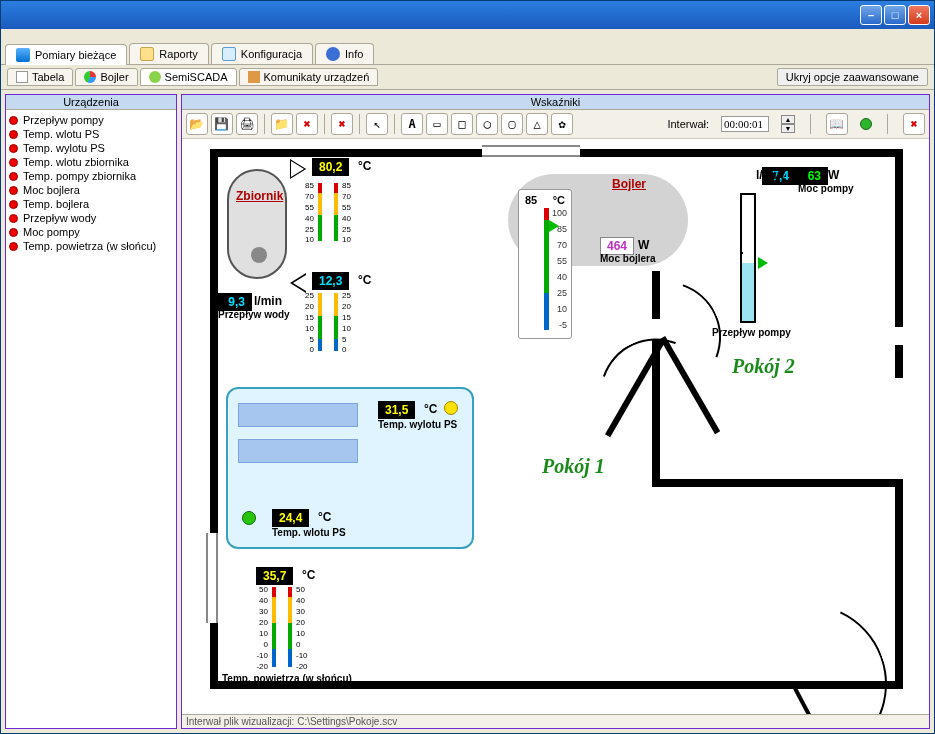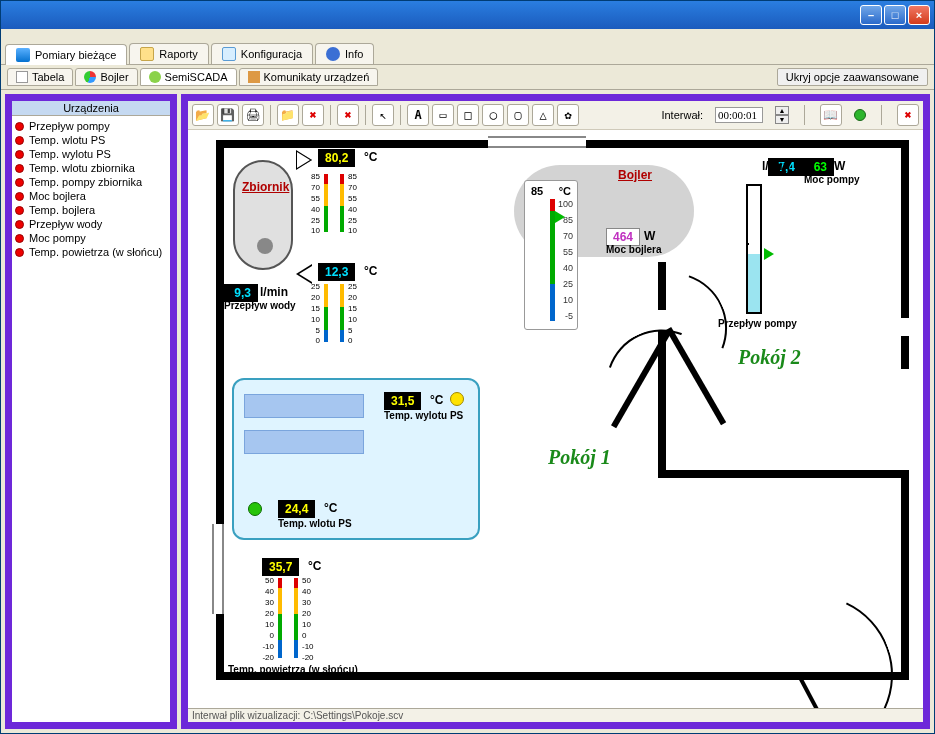--- a/index.html
+++ b/index.html
@@ -85,21 +85,21 @@
   }
   
   .body-row {
     flex:1;
     display:flex;
     padding: 4px;
     gap: 4px;
     overflow:hidden;
   }
   .panel {
-    border: 7px solid #6d28d9;
+    border: 1px solid #6d28d9;
     background:#fff;
     display:flex;
     flex-direction:column;
   }
   .panel-left { width: 172px; }
   .panel-right { flex:1; position:relative; }
   .panel-head {
     background:#c5d9f1;
     border-bottom:1px solid #aca899;
     text-align:center;
@@ -355,20 +355,21 @@
             <span>Moc pompy</span>
           </div>
         <div class="device-item">
             <span class="dot-red"></span>
             <span>Temp. powietrza (w słońcu)</span>
           </div>
       </div>
     </div>
 
     <div class="panel panel-right">
+      <div class="panel-head">Wskaźniki</div>
 
       <div class="wsk-toolbar">
         <div class="tbtn">
             <span>📂</span>
           </div>
         <div class="tbtn">
             <span>💾</span>
           </div>
         <div class="tbtn">
             <span>🖨</span>

